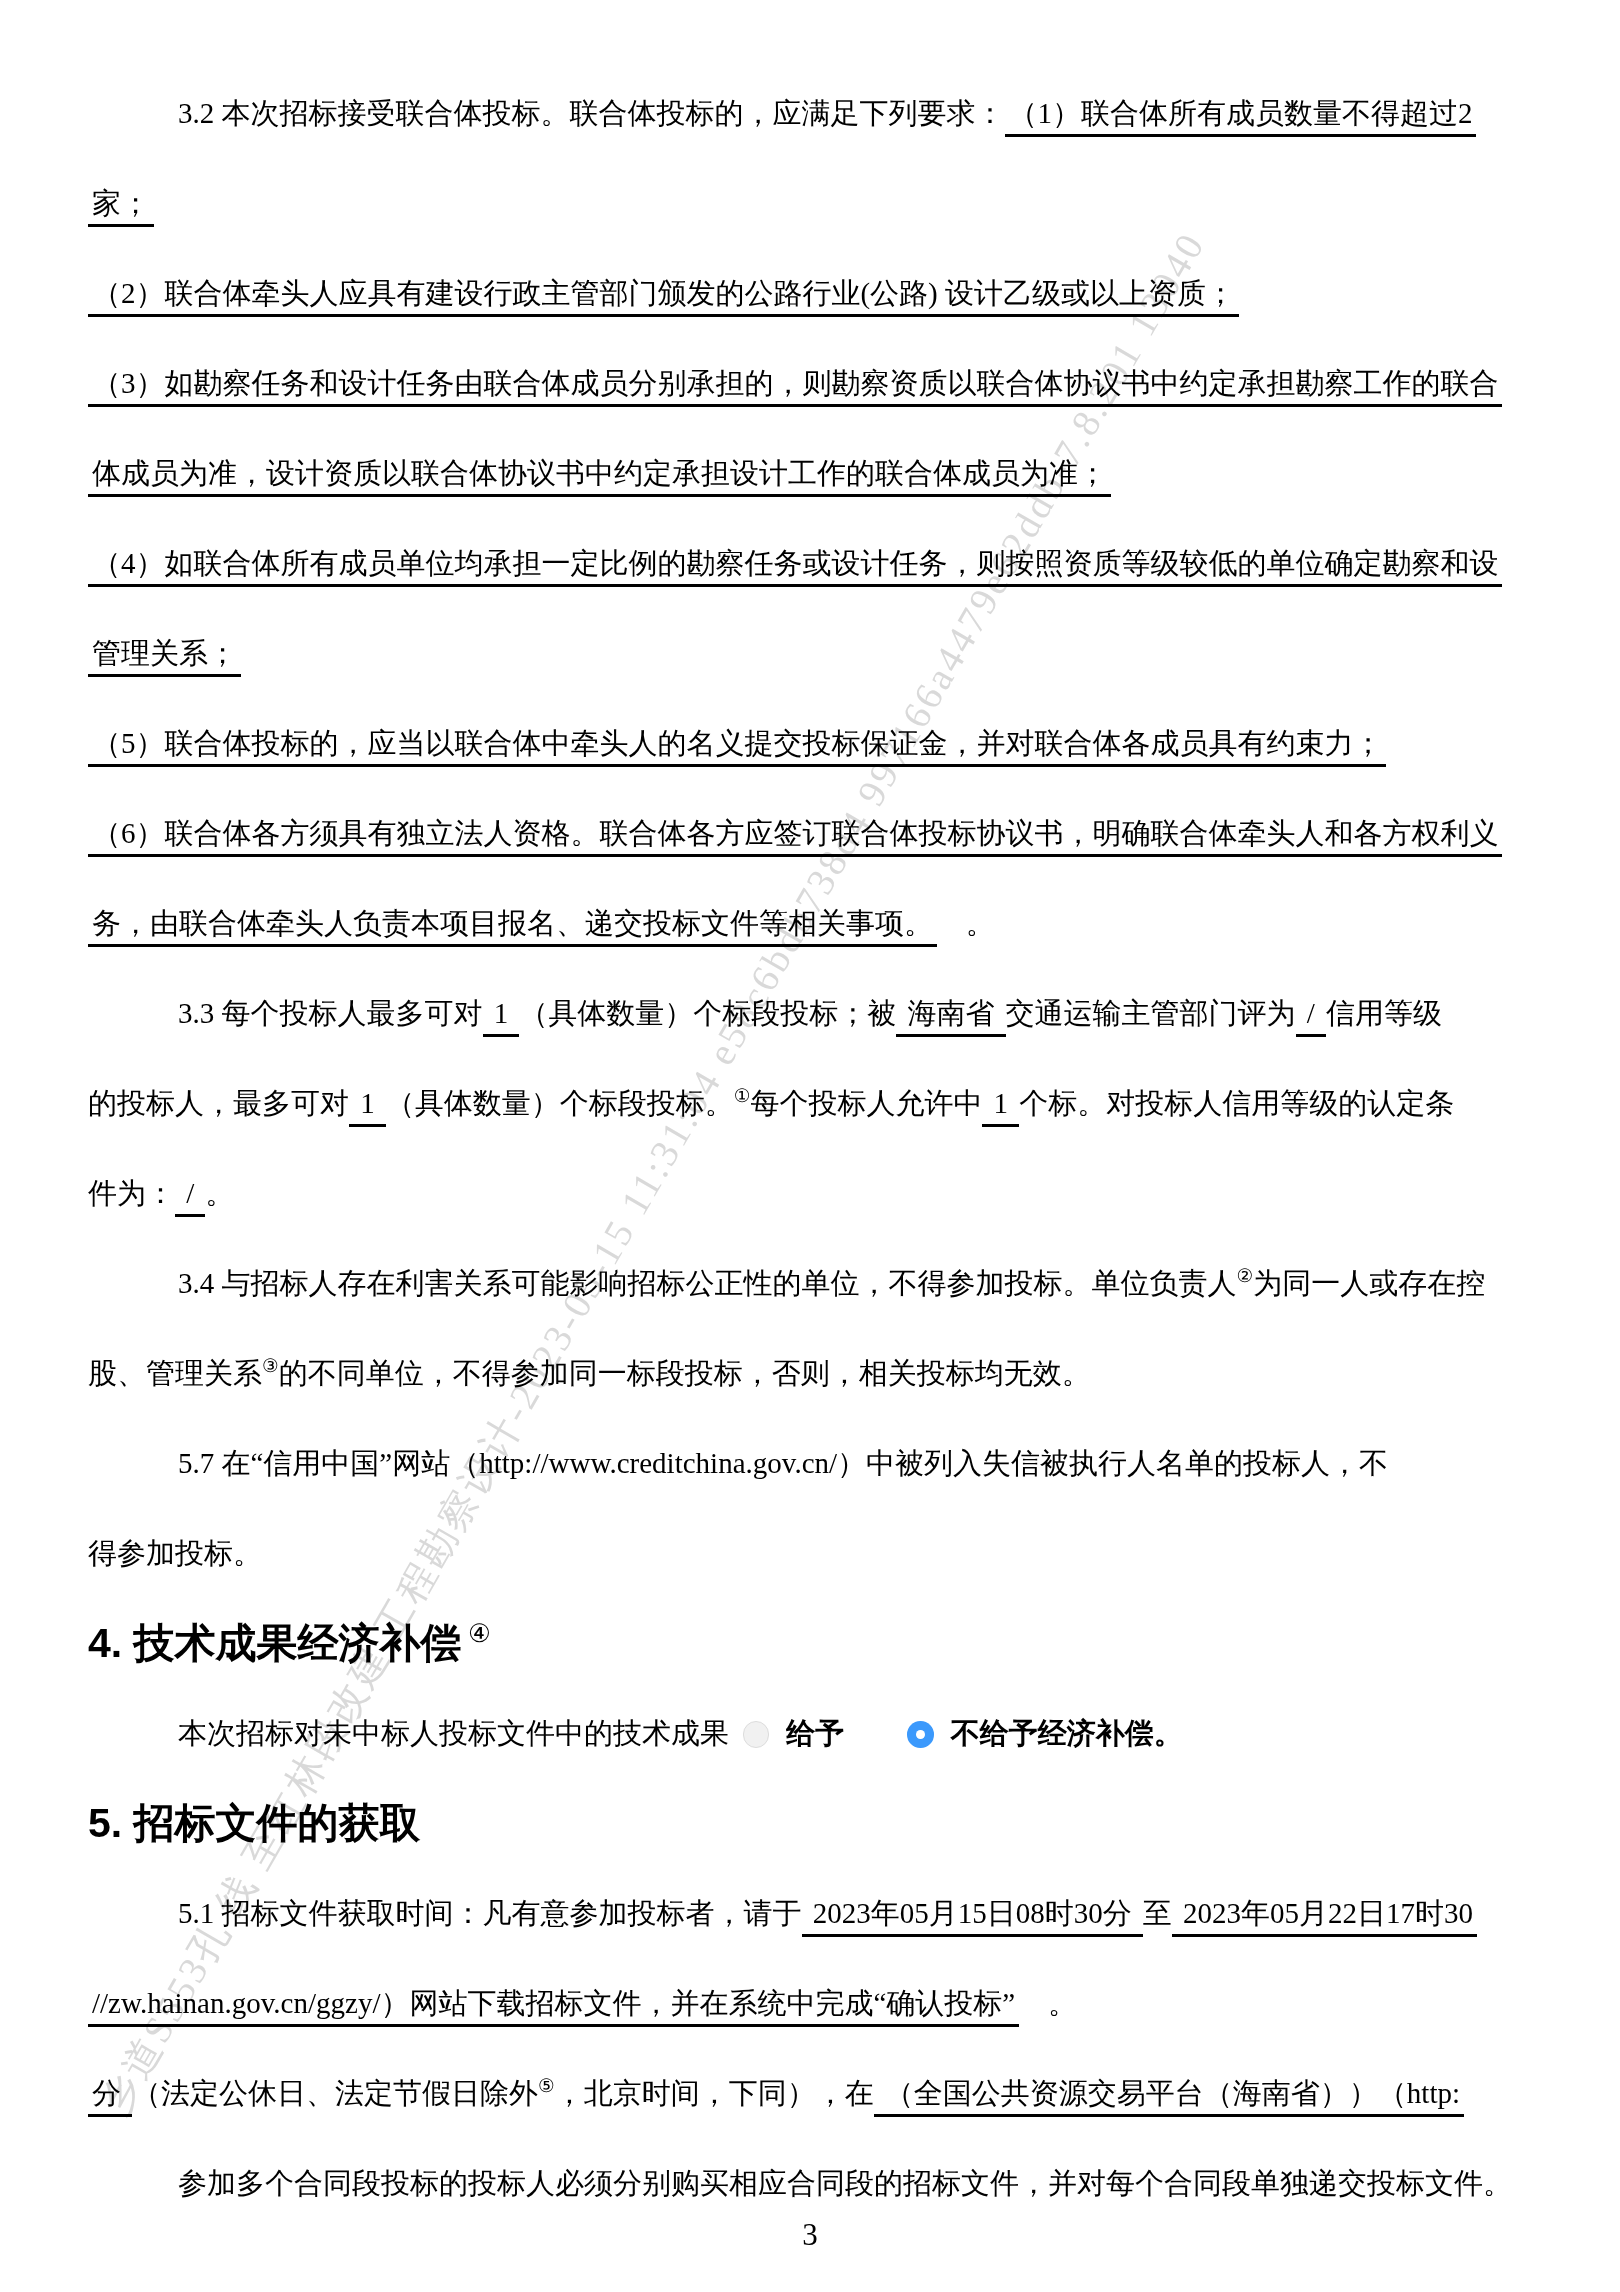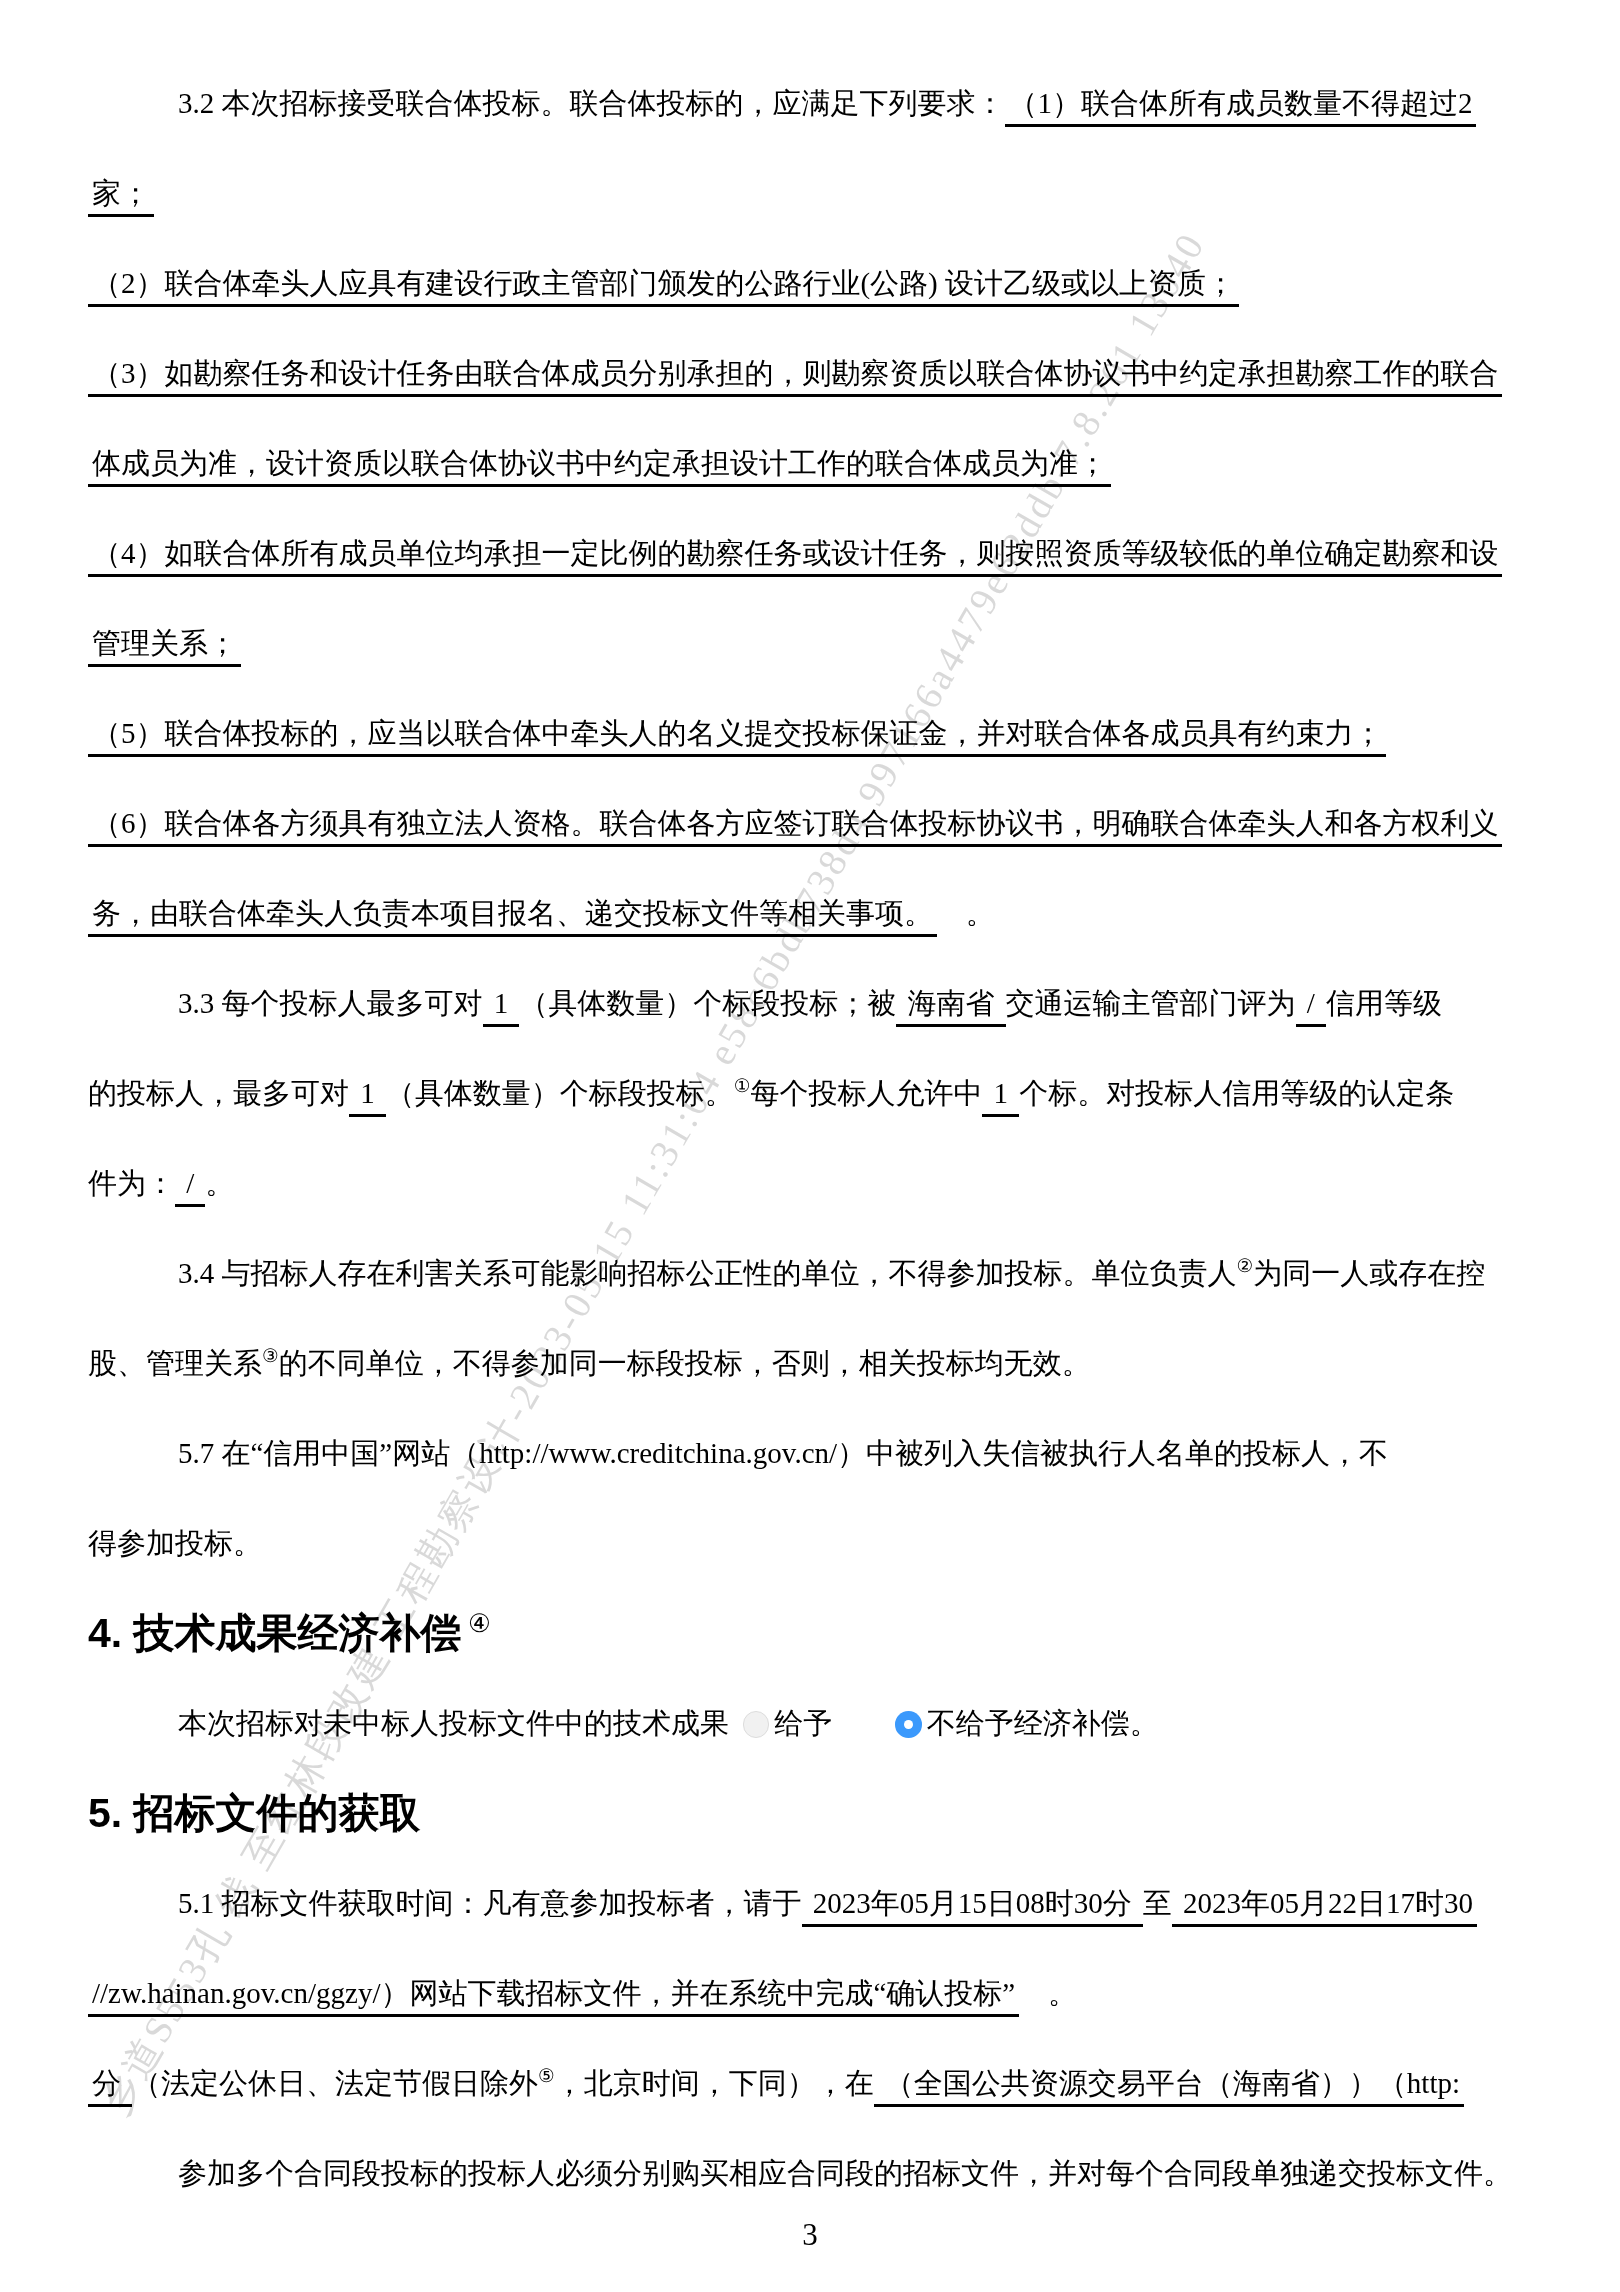--- a/index.html
+++ b/index.html
@@ -24,21 +24,21 @@
     letter-spacing: 2.9px;
     color: #b4b4b4;
     opacity: 0.5;
     z-index: 0;
     pointer-events: none;
   }
 
   .text-block {
     position: absolute;
     z-index: 1;
-    left: 88px; top: 58px;
+    left: 88px; top: 68px;
     width: 1414px;
     font-size: 29px;
   }
   .line {
     height: 90px;
     line-height: 90px;
     white-space: nowrap;
   }
   .line.indent { padding-left: 90px; }
   .line.heading {
@@ -78,21 +78,21 @@
     margin-left: 63px;
   }
   .radio.on::after {
     content: "";
     position: absolute;
     left: 8.8px; top: 8.8px;
     width: 8.8px; height: 8.8px;
     border-radius: 50%;
     background: #ffffff;
   }
-  .radio-label { margin-left: 5px; }
+  .radio-label { margin-left: 17px; font-weight: bold; }
 
   .page-number {
     position: absolute;
     z-index: 1;
     left: 0; right: 0;
     top: 2217px;
     text-align: center;
     font-size: 31px;
   }
 </style>

